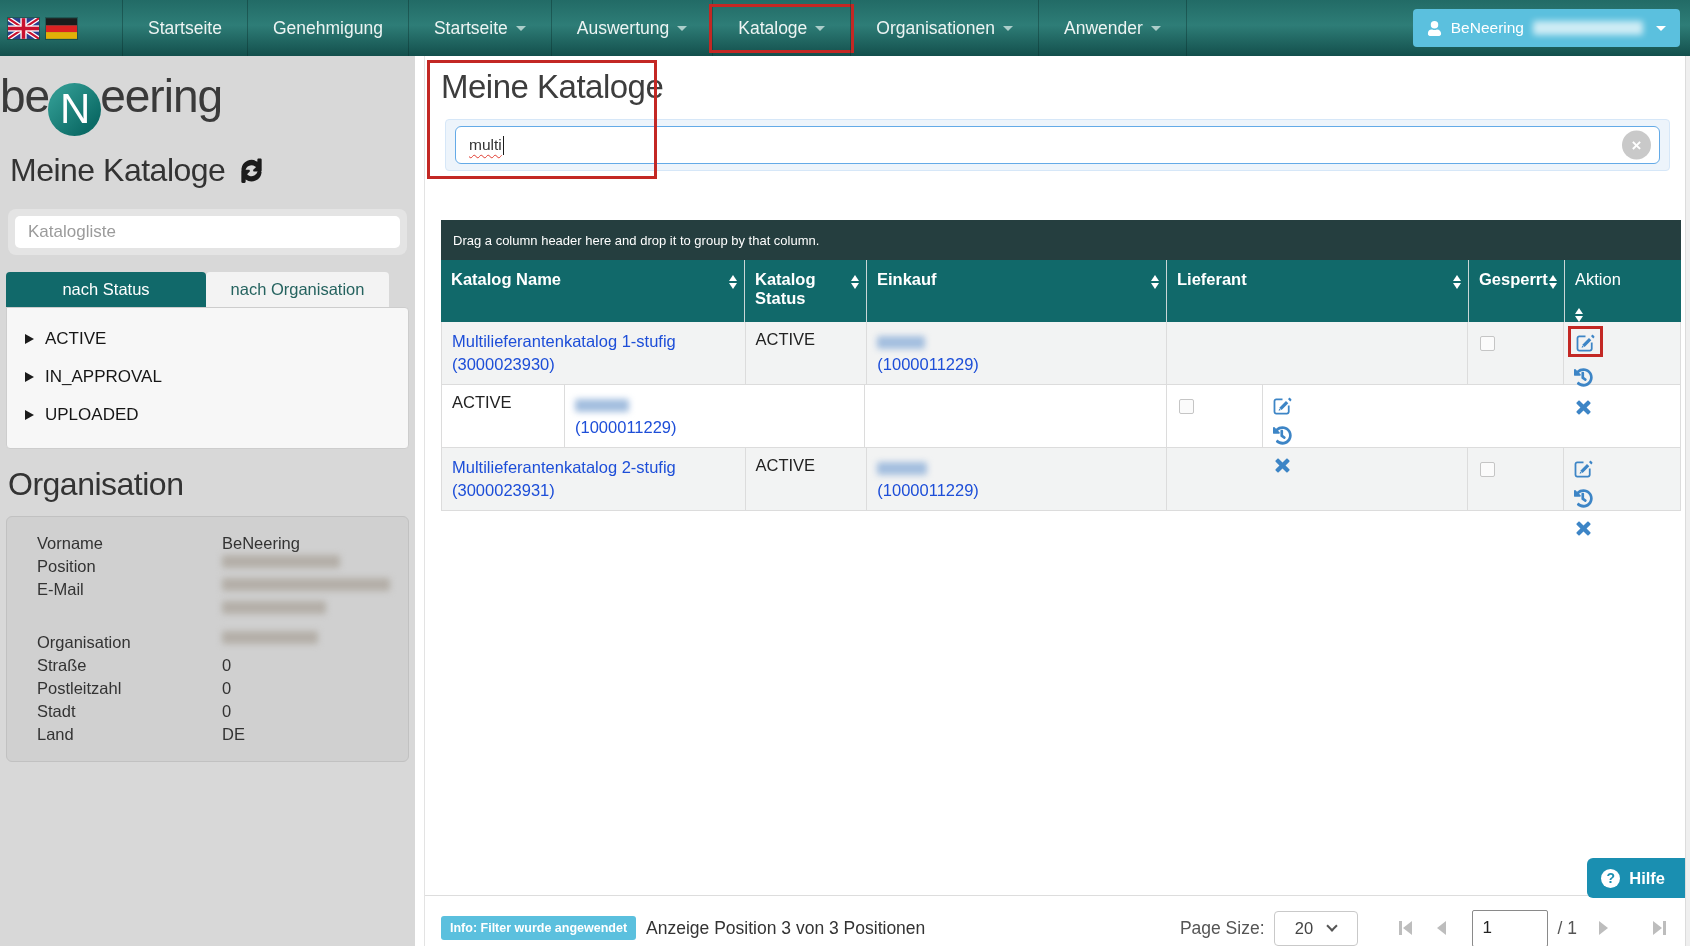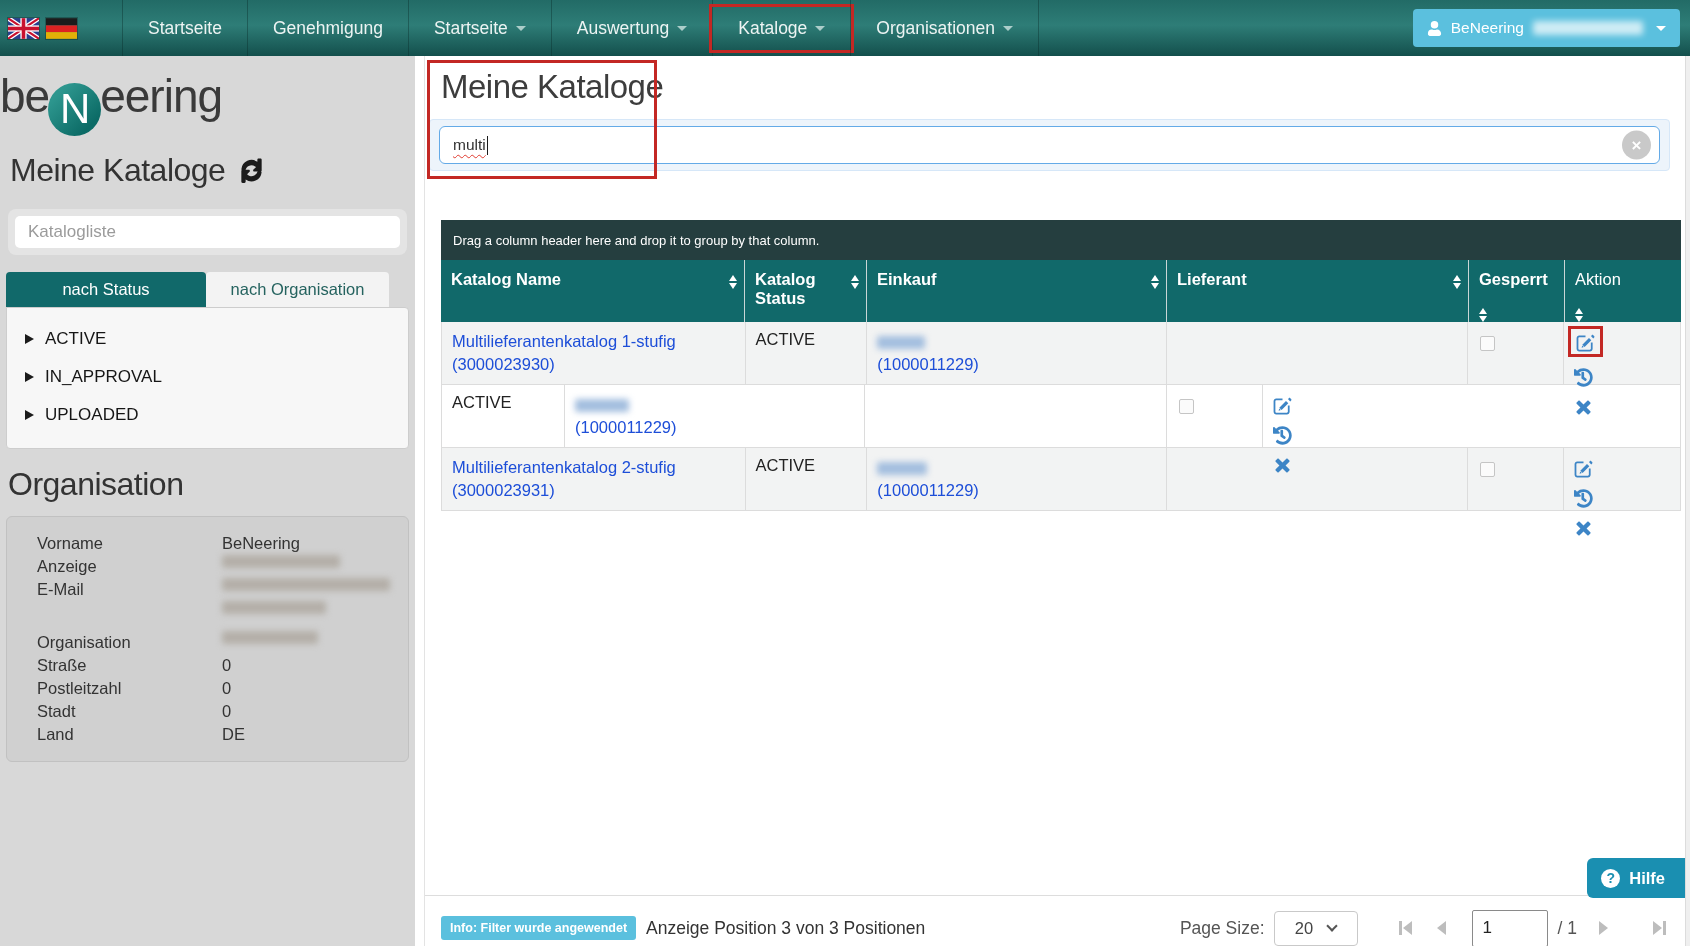--- a/index.html
+++ b/index.html
@@ -92,21 +92,21 @@
   .org-row { display:flex; line-height:23px; }
   .org-label { width:185px; flex:none; }
   .org-gap { height:17px; }
 
   
   .main { position:absolute; left:424px; top:56px; right:5px; bottom:0; background:#fff; border-left:1px solid #e3e3e3; }
   .scroll-strip { position:absolute; right:0; top:56px; width:5px; bottom:0; background:#efefef; border-left:1px solid #dcdcdc; }
   .main-title { margin:12px 0 0 16px; font-size:33px; font-weight:300; color:#3d3d3d; letter-spacing:-.5px; }
   .annot-title { position:absolute; left:2px; top:4px; width:230px; height:119px; border:3px solid #c32824; pointer-events:none; z-index:6; }
   .search-strip {
-    margin:13px 15px 0 4px; height:52px; background:#edf4fb;
+    margin:13px 15px 0 20px; height:52px; background:#edf4fb;
     border:1px solid #d6e7f8; border-radius:4px; padding:6px 9px;
   }
   .search-input {
     position:relative; height:38px; background:#fff; border:1px solid #64aae7;
     border-radius:6px; display:flex; align-items:center; padding:0 44px 0 13px;
     font-size:15.5px; color:#333; cursor:text;
   }
   .search-text { text-decoration:underline wavy #e03b30 1px; text-underline-offset:4px; }
   .caret-bar { width:1px; height:19px; background:#1b1b1b; margin-left:1px; }
   .clear-btn {
@@ -126,21 +126,21 @@
   .th {
     display:flex; justify-content:space-between; align-items:flex-start;
     padding:10px 7px 0 10px; font-size:16.5px; font-weight:bold; cursor:pointer;
   }
   .th + .th { border-left:1px solid #c9d6d6; }
   .th.light { font-weight:400; }
   .sort { display:flex; flex-direction:column; align-items:center; gap:2px; margin-top:5px; flex:none; }
   .s-up { width:0; height:0; border-left:4.5px solid transparent; border-right:4.5px solid transparent; border-bottom:6px solid #fff; }
   .s-dn { width:0; height:0; border-left:4.5px solid transparent; border-right:4.5px solid transparent; border-top:6px solid #fff; }
   .c0 { width:303px; } .c1 { width:122px; } .c2 { width:300px; }
-  .c3 { width:302px; } .c4 { width:96px;flex-direction:column; }  .c5 { width:117px;flex-direction:column; }
+  .c3 { width:302px; } .c4 { width:96px; }  .c5 { width:117px;flex-direction:column; }
   .tr { display:flex; height:63px; background:#fff; border:1px solid #dcdcdc; border-top:none; }
   .tr.alt { background:#f2f3f3; }
   .td { padding:8px 8px 0 10px; font-size:16.5px; color:#222; }
   .td + .td { border-left:1px solid #dcdcdc; }
   .link { color:#1d4ed8; line-height:23px; cursor:pointer; }
   .redact-b { background:#a3bedf; height:13px; display:inline-block; border-radius:2px; filter:blur(3px); }
   .checkbox {
     width:15px; height:15px; border:1px solid #c5c5c5; border-radius:2px;
     background:#fbfbfb; margin:6px 0 0 2px; cursor:pointer;
   }
@@ -223,20 +223,24 @@
       </div>
     <div class="nav-item">
       <span>Kataloge</span>
         <span class="caret-down"></span>
       <span class="annot-nav"></span>
     </div>
     <div class="nav-item">
         <span>Organisationen</span>
         <span class="caret-down"></span>
       </div>
+    <div class="nav-item">
+        <span>Anwender</span>
+        <span class="caret-down"></span>
+      </div>
   </div>
   <div class="user-btn">
     <svg viewBox="0 0 448 512" fill="#fff">
         <path d="M224 256a128 128 0 1 0 0-256 128 128 0 0 0 0 256zm90 32h-11c-24 11-50 18-79 18s-55-7-79-18h-11A134 134 0 0 0 0 422v24c0 36 29 66 66 66h316c36 0 66-29 66-66v-24c0-74-60-134-134-134z"></path>
       </svg>
     <span>BeNeering</span>
     <span class="redact user-redact"></span>
     <span class="caret-down white"></span>
   </div>
 </div>
@@ -278,21 +282,21 @@
   </div>
 
   <div class="org-heading">Organisation</div>
 
   <div class="org-panel">
     <div class="org-row">
         <span class="org-label">Vorname</span>
         <span>BeNeering</span>
       </div>
     <div class="org-row">
-        <span class="org-label">Anzeige</span>
+        <span class="org-label">Position</span>
         <span class="redact" style="width:118px"></span>
       </div>
     <div class="org-row">
         <span class="org-label">E-Mail</span>
         <span class="redact" style="width:168px"></span>
       </div>
     <div class="org-row">
         <span class="org-label"></span>
         <span class="redact" style="width:104px"></span>
       </div>

